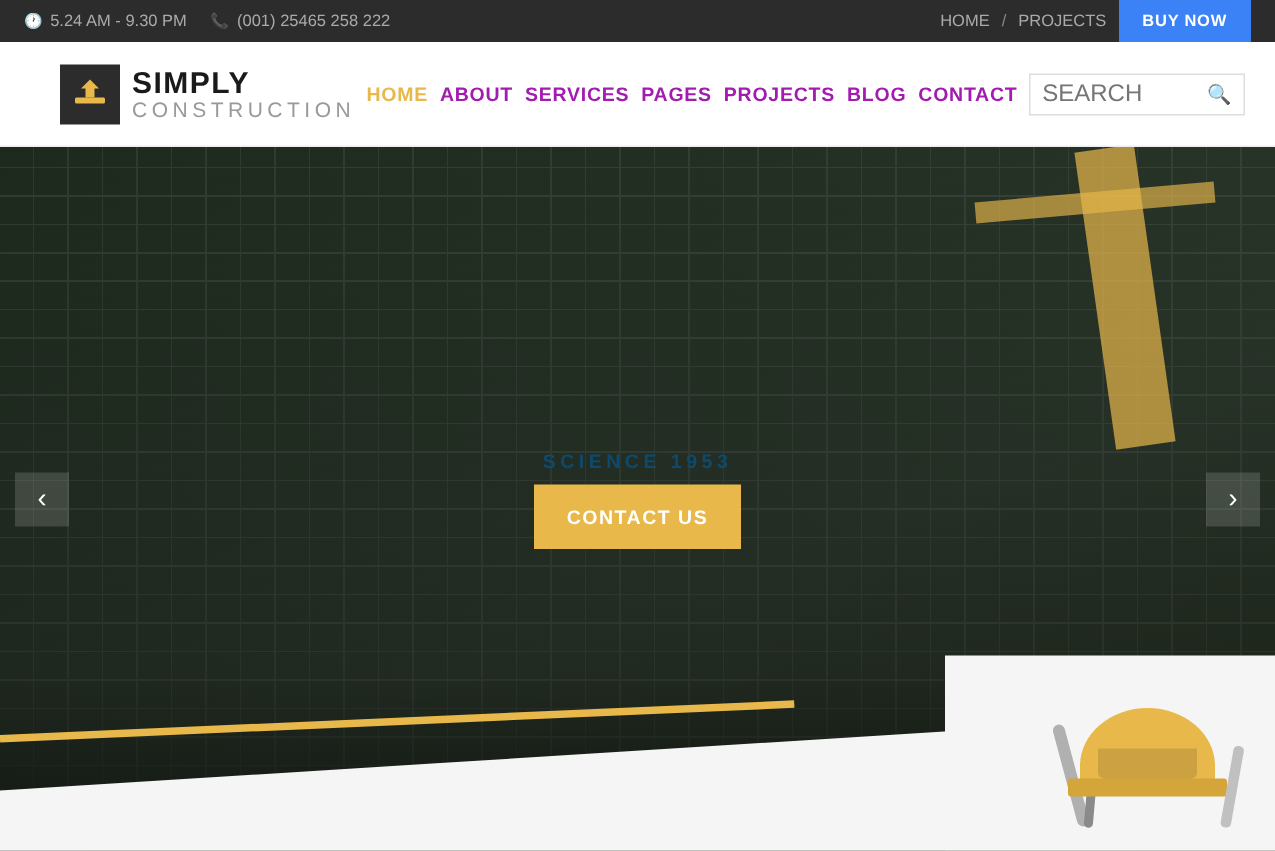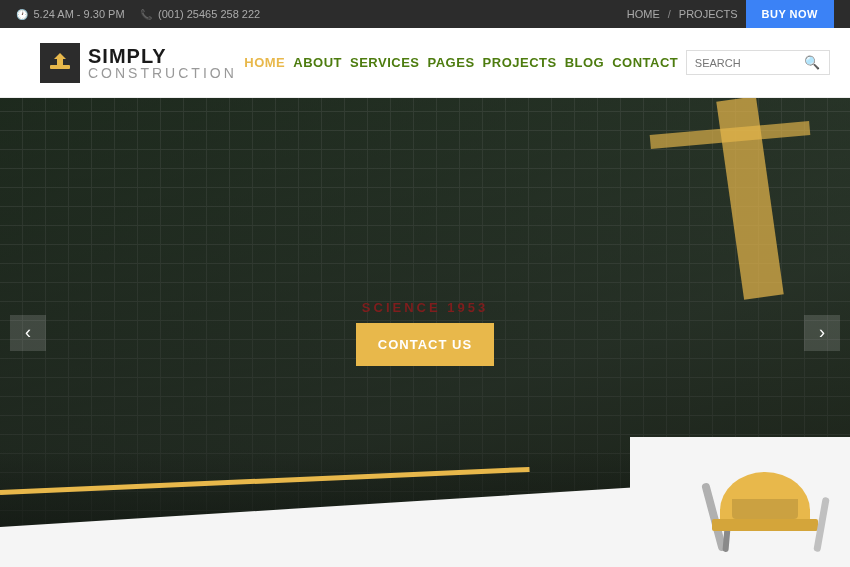--- a/index.html
+++ b/index.html
@@ -54,40 +54,40 @@
     .logo-icon svg { width: 24px; height: 24px; }
     .logo-text { line-height: 1; }
     .logo-text .brand { font-size: 20px; font-weight: 900; color: #1a1a1a; letter-spacing: 1px; }
     .logo-text .sub { font-size: 14px; color: #999; letter-spacing: 3px; text-transform: uppercase; }
 
     
     nav { display: flex; align-items: center; gap: 8px; justify-content: space-between; }
     nav a {
       font-size: 13px;
       font-weight: 600;
-      color: #4d7c0f;
+      color: #a21caf;
       text-decoration: none;
       letter-spacing: 0.5px;
       text-transform: uppercase;
     }
     nav a.active { color: #e8b84b; }
 
     
     .search-box {
       display: flex;
       align-items: center;
       border: 1px solid #ddd;
       padding: 4px 8px;
       font-size: 12px;
       color: #aaa;
     }
     .search-box input {
       border: none;
       outline: none;
-      font-size: 11px;
+      font-size: 16px;
       color: #999;
       width: 110px;
       background: transparent;
     }
 
     
     .hero {
       position: relative;
       width: 850px;
       height: 469px;
@@ -153,21 +153,21 @@
       display: flex;
       flex-direction: column;
       align-items: center;
       justify-content: center;
       text-align: center;
       padding: 0 80px;
     }
     .hero-subtitle {
       font-size: 13px;
       font-weight: 600;
-      color: #7f1d1d;
+      color: #0c4a6e;
       letter-spacing: 3px;
       text-transform: uppercase;
       margin-bottom: 8px;
     }
     .hero-title {
       font-size: 52px;
       font-weight: 900;
       color: #fff;
       text-transform: uppercase;
       letter-spacing: 2px;

